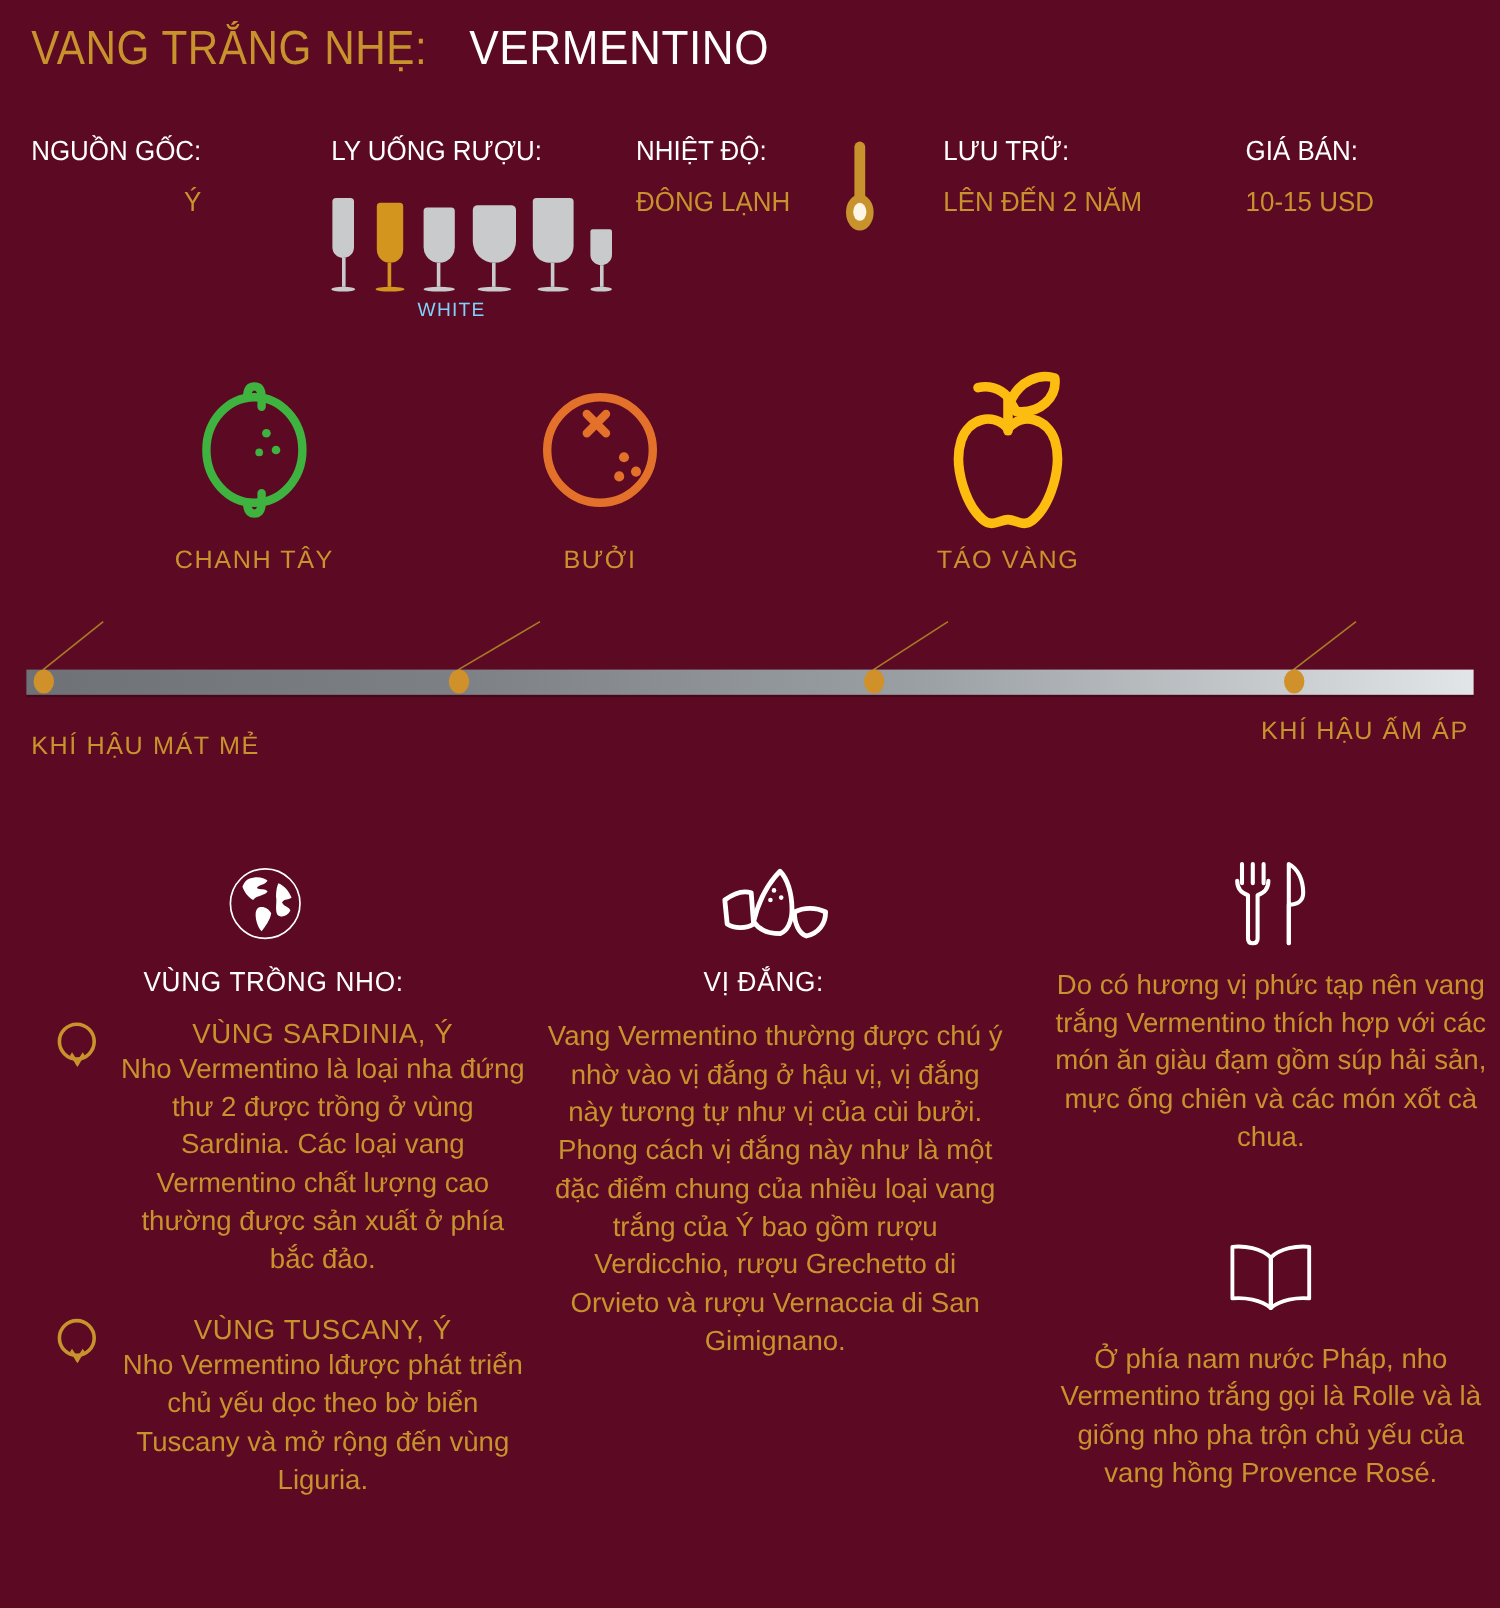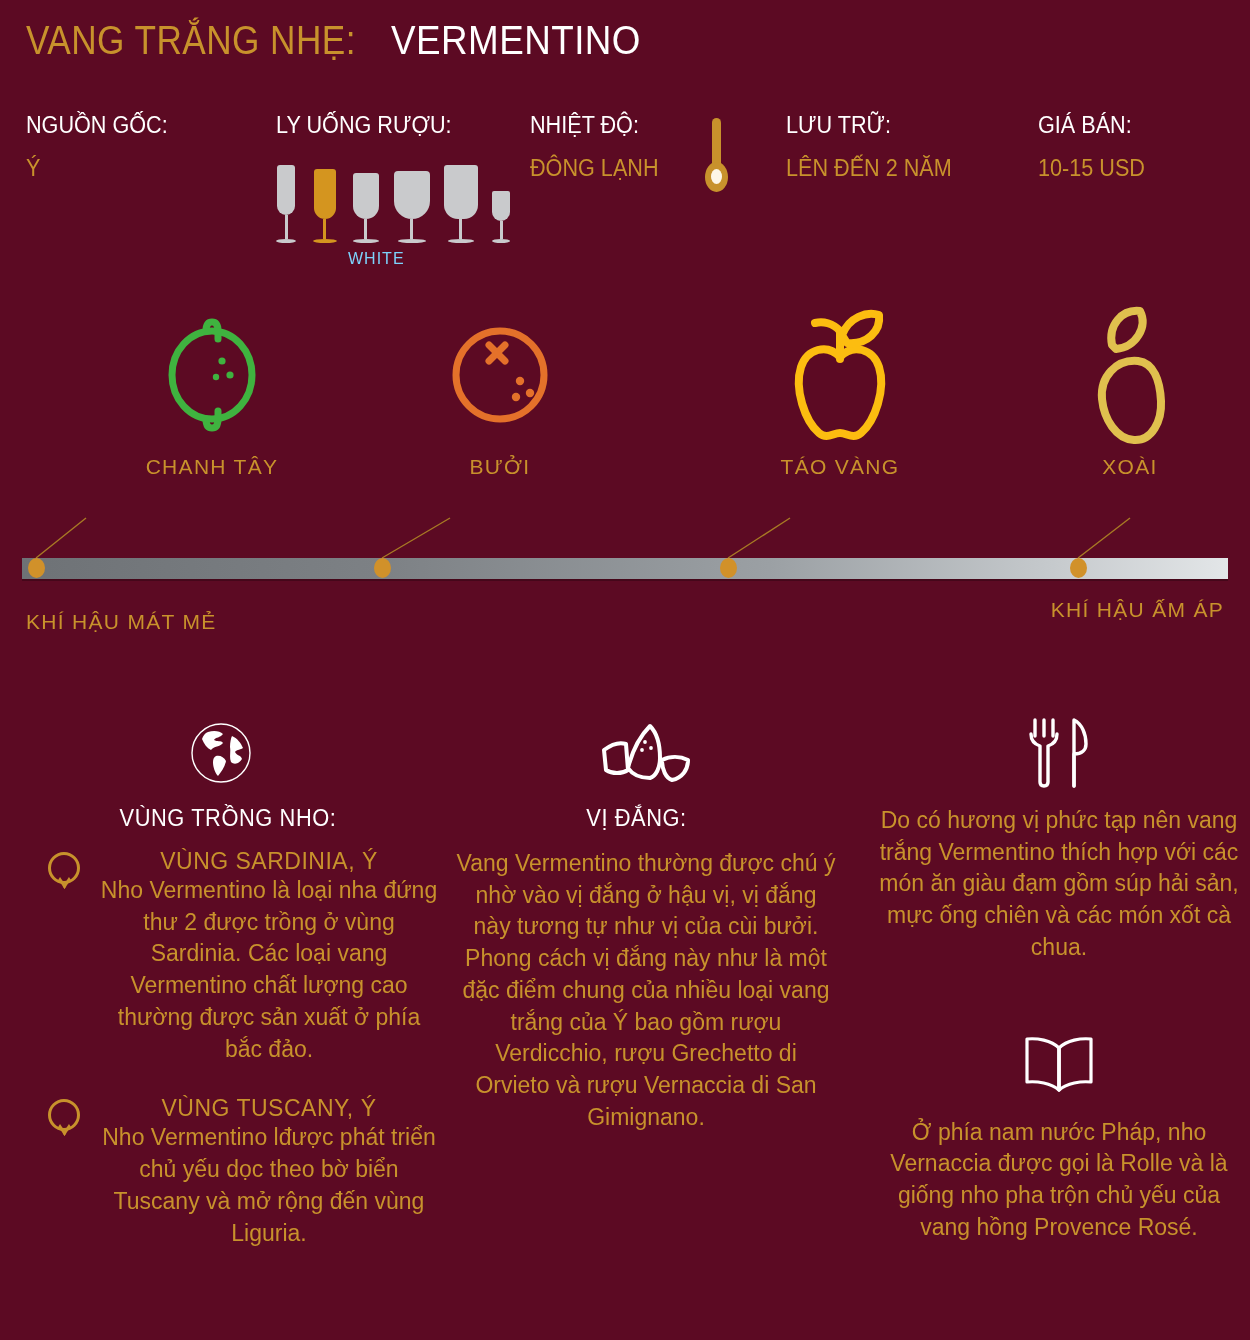--- a/index.html
+++ b/index.html
@@ -50,21 +50,21 @@
     transform-origin: left center;
   }
   .meta-value {
     color: #c8922c;
     font-size: 23px;
     white-space: nowrap;
     margin-top: 16px;
     transform: scaleX(0.94);
     transform-origin: left center;
   }
-  #meta-origin { left: 26px; }
+  #meta-origin { left: 26px; text-align: right; }
   #meta-glass  { left: 276px; }
   #meta-temp   { left: 530px; }
   #meta-store  { left: 786px; }
   #meta-price  { left: 1038px; }
 
   
   .glass-row {
     position: absolute;
     left: 272px;
     top: 160px;
@@ -348,31 +348,20 @@
           <path d="M55 52 C42 38 22 44 16 62 C9 84 20 116 34 128 C42 135 48 128 55 128 C62 128 68 135 76 128 C90 116 101 84 94 62 C88 44 68 38 55 52 Z"></path>
           <path d="M55 54 L55 26"></path>
           <path d="M55 26 C48 18 38 16 30 18"></path>
           <path d="M57 30 C64 12 82 6 94 10 C96 26 82 40 62 38 Z"></path>
         </g>
       </svg>
     </div>
     <div class="flabel">TÁO VÀNG</div>
   </div>
 
-  <div class="fruit" id="fruit-3">
-    <div class="art">
-      <svg width="104" height="145" viewBox="0 0 104 145">
-        <g fill="none" stroke="#e0c04e" stroke-width="8" stroke-linecap="round" stroke-linejoin="round">
-          <path d="M34 42 C30 22 44 6 62 8 C70 24 58 44 38 46 Z"></path>
-          <path d="M60 58 C38 56 22 74 24 96 C26 116 38 136 56 137 C74 138 84 118 83 98 C82 78 76 60 60 58 Z"></path>
-        </g>
-      </svg>
-    </div>
-    <div class="flabel">XOÀI</div>
-  </div>
 </div>
 
 <div class="scale-wrap">
   <svg style="position:absolute;left:0;top:-70px;width:1250px;height:120px;">
     <g stroke="#a87a24" stroke-width="1.4" fill="none">
       <line x1="36" y1="108" x2="86" y2="68"></line>
       <line x1="382" y1="108" x2="450" y2="68"></line>
       <line x1="728" y1="108" x2="790" y2="68"></line>
       <line x1="1078" y1="108" x2="1130" y2="68"></line>
     </g>
@@ -461,15 +450,15 @@
 
     <div class="col-icon center">
       <svg width="76" height="64" viewBox="0 0 76 64">
         <g fill="none" stroke="#ffffff" stroke-width="3.2" stroke-linejoin="round" stroke-linecap="round">
           <path d="M38 16 C30 8 16 6 6 7 L6 50 C16 49 30 51 38 58 Z"></path>
           <path d="M38 16 C46 8 60 6 70 7 L70 50 C60 49 46 51 38 58 Z"></path>
           <path d="M38 16 L38 58"></path>
         </g>
       </svg>
     </div>
-    <div class="body-text">Ở phía nam nước Pháp, nho Vernaccia được gọi là Rolle và là giống nho pha trộn chủ yếu của vang hồng Provence Rosé.</div>
+    <div class="body-text">Ở phía nam nước Pháp, nho Vermentino trắng gọi là Rolle và là giống nho pha trộn chủ yếu của vang hồng Provence Rosé.</div>
   </div>
 </div>
 
 </body></html>

